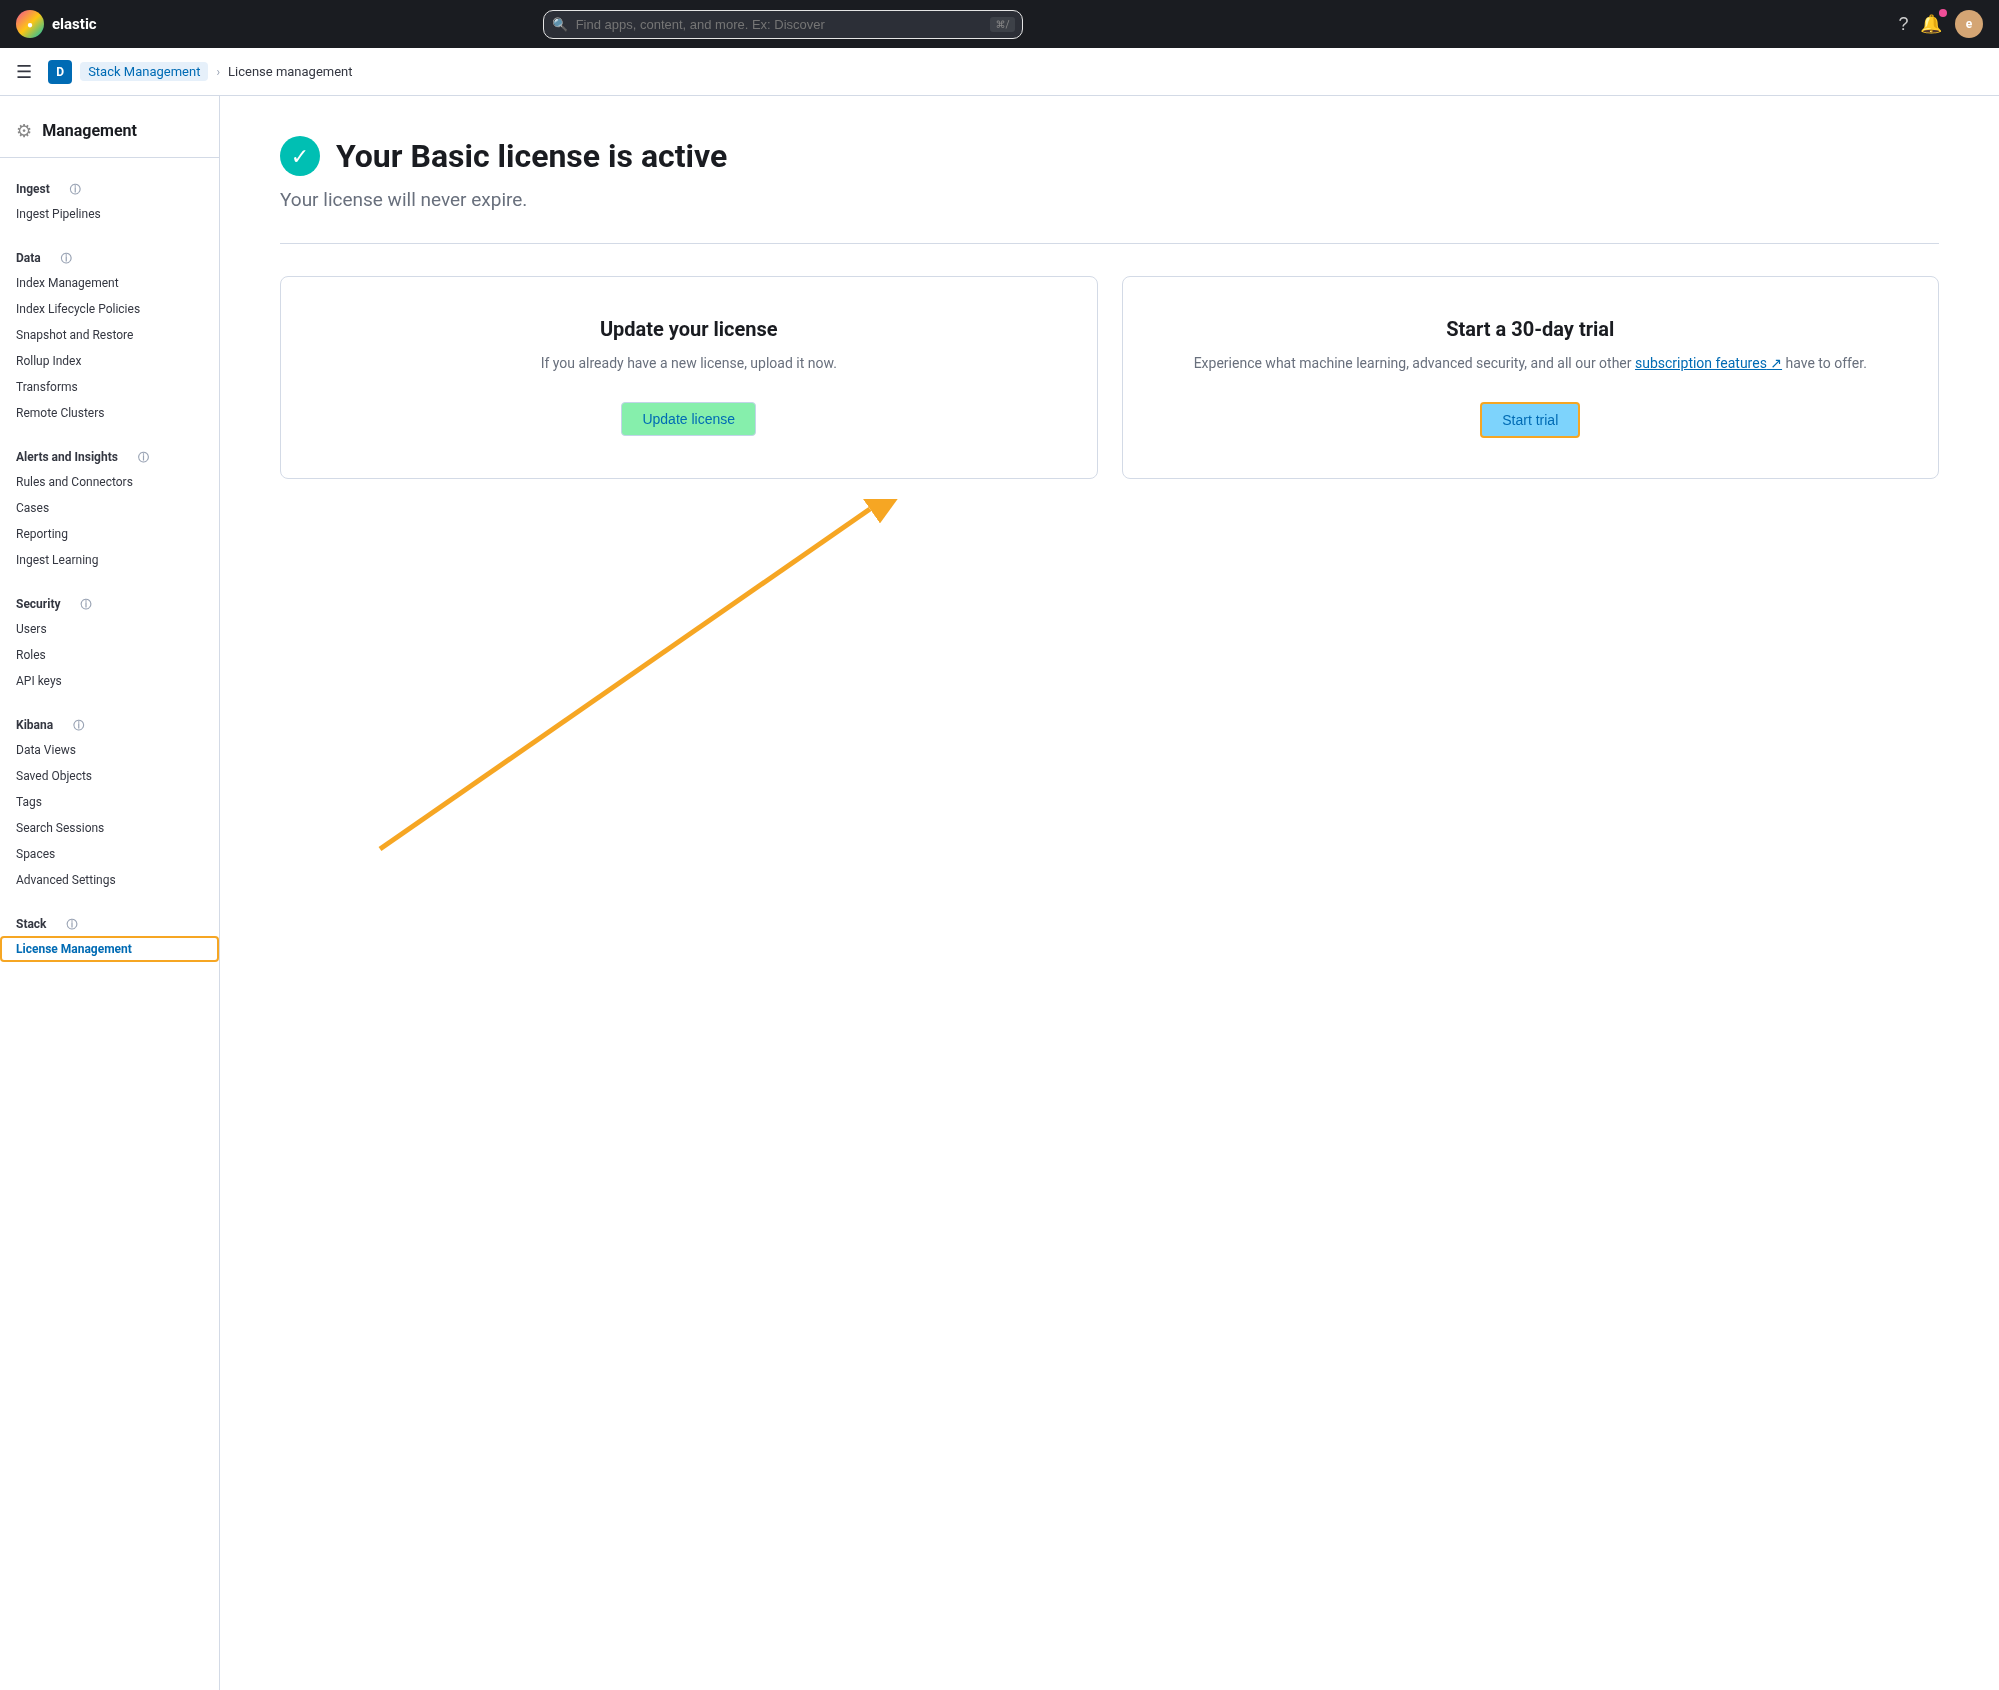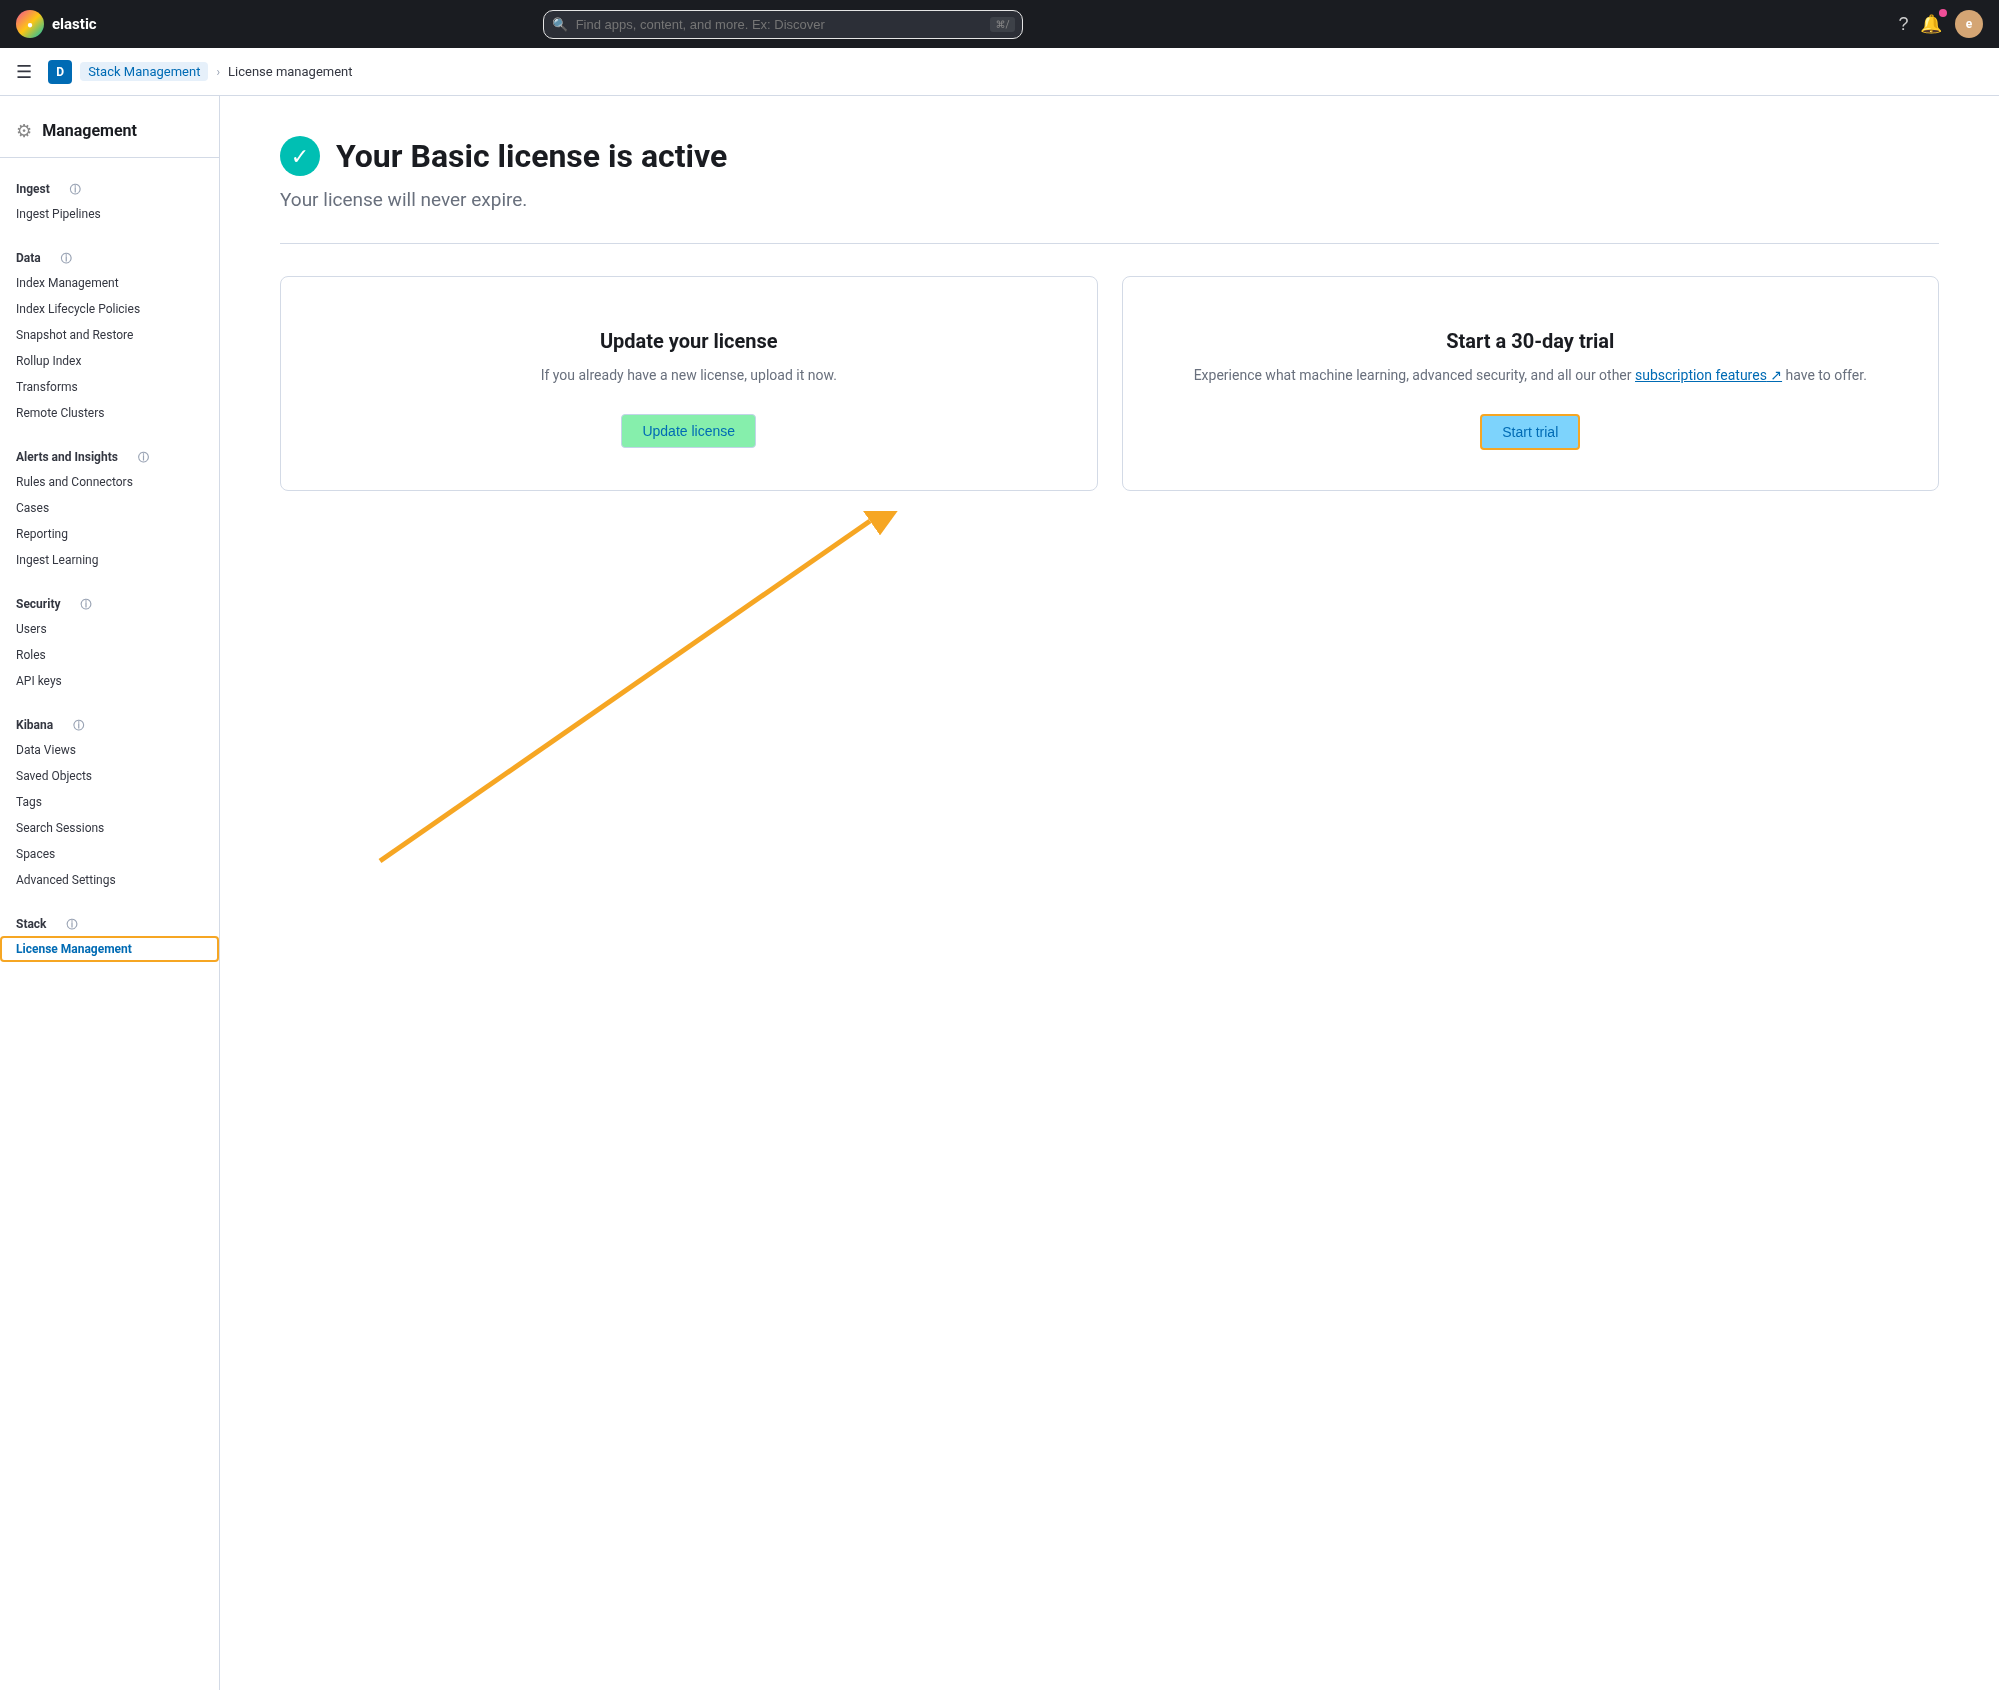--- a/index.html
+++ b/index.html
@@ -178,21 +178,21 @@
       display: flex; gap: 24px;
     }
     .card {
       flex: 1;
       border: 1px solid #d3dae6;
       border-radius: 8px;
       padding: 40px 32px;
       text-align: center;
       background: #fff;
     }
-    .card-title { font-size: 20px; font-weight: 700; color: #1a1c21; margin-bottom: 12px; margin-top: 12px; }
+    .card-title { font-size: 20px; font-weight: 700; color: #1a1c21; margin-bottom: 12px; }
     .card-desc { color: #69707d; font-size: 14px; margin-bottom: 28px; line-height: 1.5; }
     .card-desc a { color: #006bb4; }
     .btn-update {
       background: #86efac; color: #006bb4;
       border: 1px solid #c2d4e8; border-radius: 4px;
       padding: 8px 20px; font-size: 14px; cursor: pointer;
     }
     .btn-trial {
       background: #7dd3fc; color: #006bb4;
       border: 2px solid #f6a623; border-radius: 4px;

